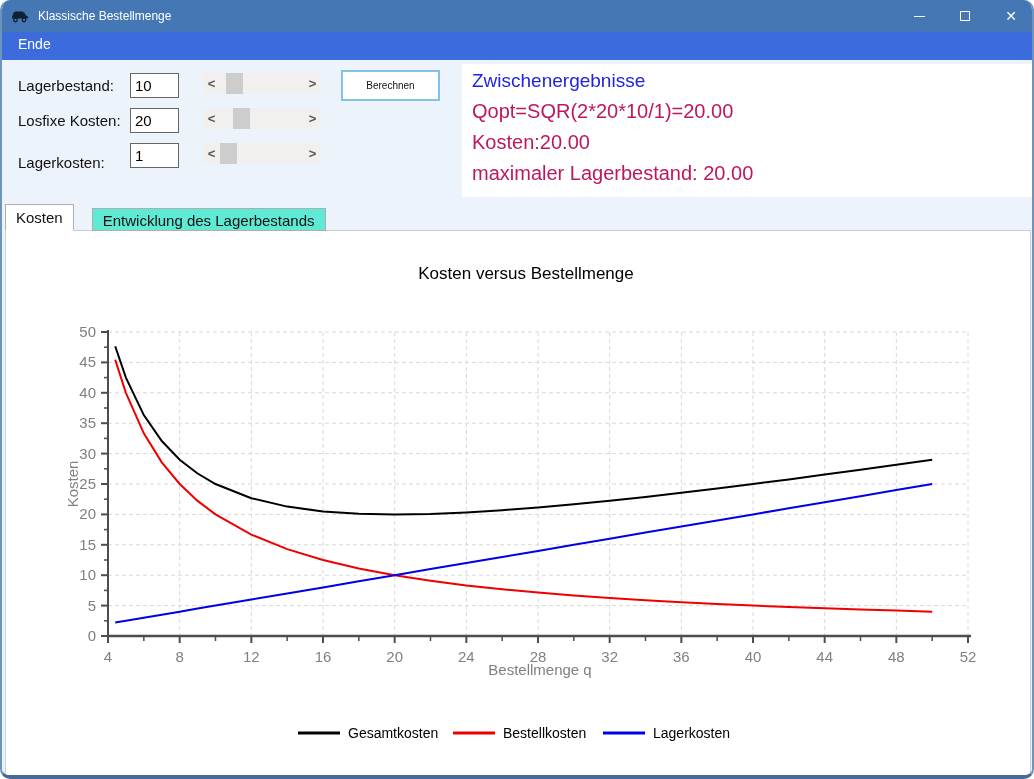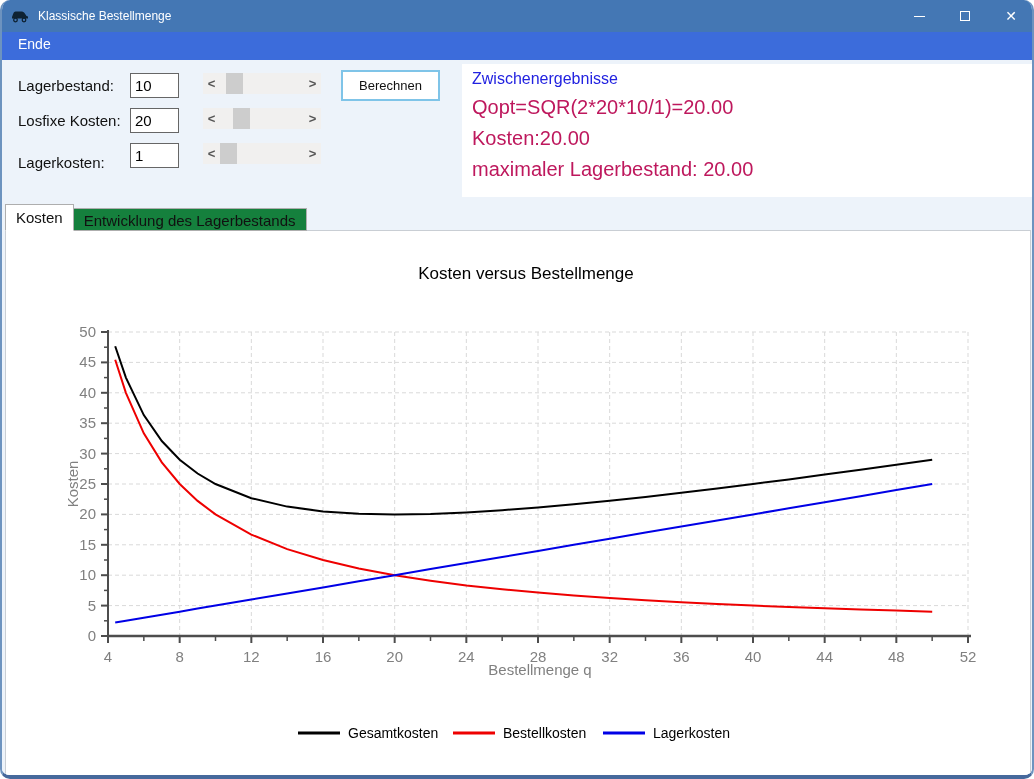--- a/index.html
+++ b/index.html
@@ -32,31 +32,31 @@
                display:flex; align-items:center; }
   .sb-arrow { width:17px; height:21px; display:flex; align-items:center; justify-content:center;
               color:#555; font-size:13px; font-weight:bold; }
   .sb-track { position:relative; flex:1; height:21px; }
   .sb-thumb { position:absolute; top:0; width:17px; height:21px; background:#cdcdcd; }
   .row1 { top:73px; } .row2 { top:108px; } .row3 { top:143px; }
   .row1.scrollbar,.row2.scrollbar,.row3.scrollbar { }
   .lbl1 { top:77px; } .lbl2 { top:112px; } .lbl3 { top:154px; }
   .berechnen { position:absolute; left:339px; top:70px; width:99px; height:31px;
                background:#fff; border:2px solid #7fc4e8; font-family:"Liberation Sans",sans-serif;
-               font-size:13px; color:#111; }
+               font-size:10px; color:#111; }
   
   .results { position:absolute; left:460px; top:64px; width:570px; height:133px; background:#ffffff;
              padding:6px 10px; }
-  .results-heading { color:#2222e0; font-size:16px; margin-bottom:8px; }
+  .results-heading { color:#2222e0; font-size:19px; margin-bottom:8px; }
   .results-line { color:#be185d; font-size:20px; margin-bottom:8px; }
   
   .tabstrip { position:absolute; left:3px; top:206px; height:25px; display:flex; align-items:flex-end; z-index:2; }
   .tab { font-size:15px; color:#111; padding:3px 10px 4px 10px; border:1px solid #aeaeae; margin-right:-1px; }
   .tab.active { background:#ffffff; border-bottom:1px solid #ffffff; padding-top:4px; position:relative; z-index:3; }
-  .tab.inactive { background:#15803d; height:23px; }
+  .tab.inactive { background:#5eead4; height:23px;margin-left:19px; }
   .tab-panel { position:absolute; left:3px; top:230px; width:1026px; height:674px; background:#ffffff;
                border:1px solid #c9ced4; z-index:1; }
   .chart-svg { position:absolute; left:0; top:0; }
   .bottom-strip { position:absolute; left:0; top:757px; width:1030px; height:18px; background:#edf3fa; }
 </style>
 </head>
 <body>
 
 <div class="window">
 

